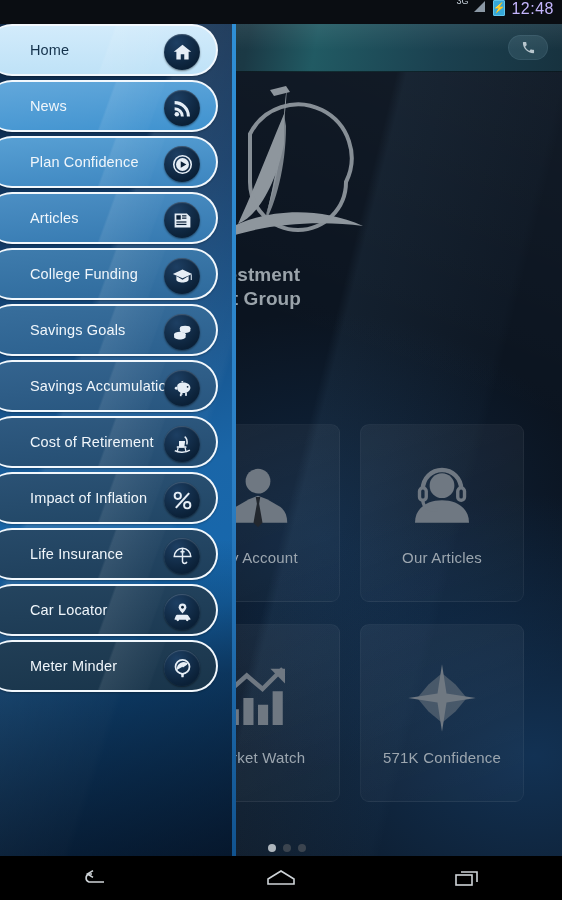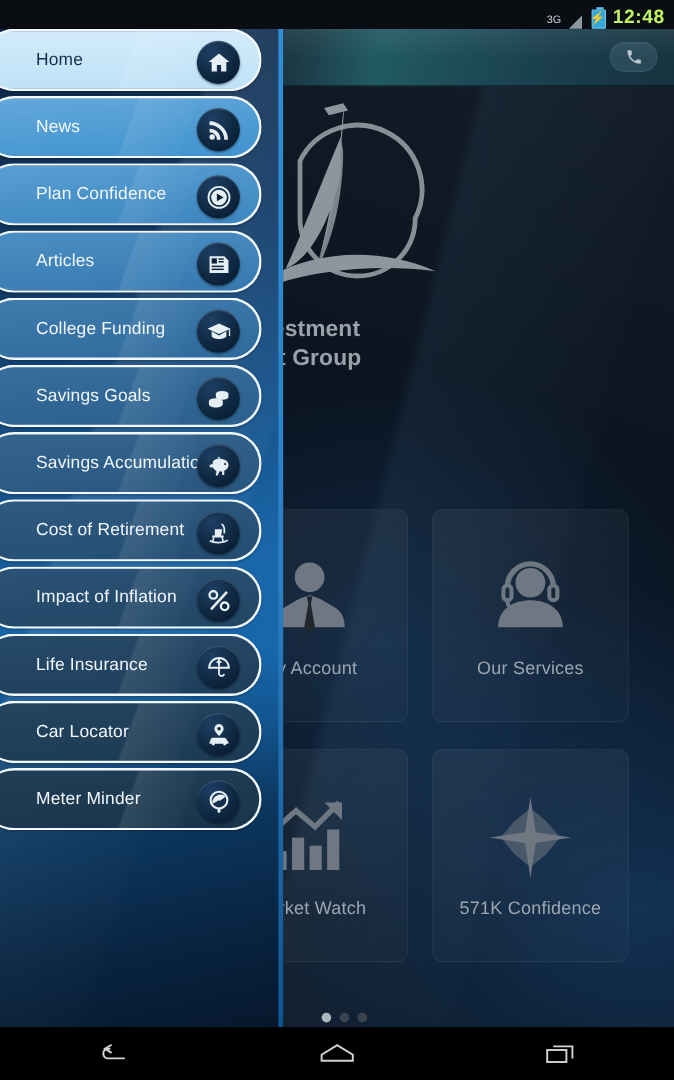--- a/index.html
+++ b/index.html
@@ -4,36 +4,36 @@
 <style>
   * { margin:0; padding:0; box-sizing:border-box; }
   html,body { width:562px; height:900px; overflow:hidden; background:#000; }
   body { font-family:"Liberation Sans", sans-serif; }
 
   #device { position:relative; width:562px; height:900px; overflow:hidden; background:#05080f; }
 
   
   #statusbar {
     position:absolute; left:0; top:0; width:562px; height:24px;
-    background:#0a0d12; display:flex; align-items:flex-end; justify-content:flex-end;
+    background:#0a0d12; display:flex; align-items:flex-start; justify-content:flex-end;
     padding-right:8px; gap:6px; z-index:60;
   }
   .sb-3g { color:#c9d3dd; font-size:9px; line-height:9px; position:relative; top:-3px; letter-spacing:0; }
   .sb-signal { width:13px; height:12px; position:relative; }
   .sb-signal:before{
     content:""; position:absolute; left:0; bottom:0; width:0; height:0;
     border-left:11px solid transparent; border-bottom:11px solid #8b98a5;
   }
   .sb-batt {
     width:12px; height:16px; background:#36a8d8; border:1px solid #5fc4ea; border-radius:1px;
     position:relative; display:flex; align-items:center; justify-content:center;
   }
   .sb-batt:before{ content:""; position:absolute; top:-3px; left:3px; width:6px; height:2px; background:#5fc4ea; }
   .sb-bolt { color:#e9f6ff; font-size:10px; line-height:10px; }
-  .sb-clock { color:#bef264; font-size:16px; font-weight:700; letter-spacing:.5px; }
+  .sb-clock { color:#c4b5fd; font-size:16px; font-weight:400; letter-spacing:.5px; }
 
   
   #content {
     position:absolute; left:0; top:24px; width:562px; height:832px; overflow:hidden;
     background:
       radial-gradient(120% 70% at 78% 12%, #14333c 0%, rgba(12,30,38,0) 58%),
       linear-gradient(168deg,#0d1a26 0%, #0b1521 34%, #102a44 62%, #123category 63%, #0c1726 100%);
     background-color:#0b1420;
   }
   #content-bg2{
@@ -225,21 +225,21 @@
         <span class="tile-icon">
           <svg viewBox="0 0 64 64">
             <circle cx="32" cy="21" r="11"></circle>
             <path d="M32 34 C20 34 8 40 8 54 L56 54 C56 40 44 34 32 34Z"></path>
             <path d="M15 24 A17 17 0 0 1 49 24" fill="none" stroke="#6f7882" stroke-width="4"></path>
             <rect x="12" y="23" width="6" height="11" rx="3" fill="none" stroke="#6f7882" stroke-width="3"></rect>
             <rect x="46" y="23" width="6" height="11" rx="3" fill="none" stroke="#6f7882" stroke-width="3"></rect>
             <path d="M15 34 C15 41 22 43 28 43" fill="none" stroke="#6f7882" stroke-width="3"></path>
           </svg>
         </span>
-        <span class="tile-label">Our Services</span>
+        <span class="tile-label">Our Articles</span>
       </div>
 
       <div class="tile">
         <span class="tile-icon">
           <svg viewBox="0 0 64 64">
             <rect x="6" y="42" width="9" height="14"></rect>
             <rect x="19" y="32" width="9" height="24"></rect>
             <rect x="32" y="38" width="9" height="18"></rect>
             <rect x="45" y="26" width="9" height="30"></rect>
             <path d="M4 28 L22 12 L36 24 L54 6" fill="none" stroke="#6f7882" stroke-width="4"></path>

